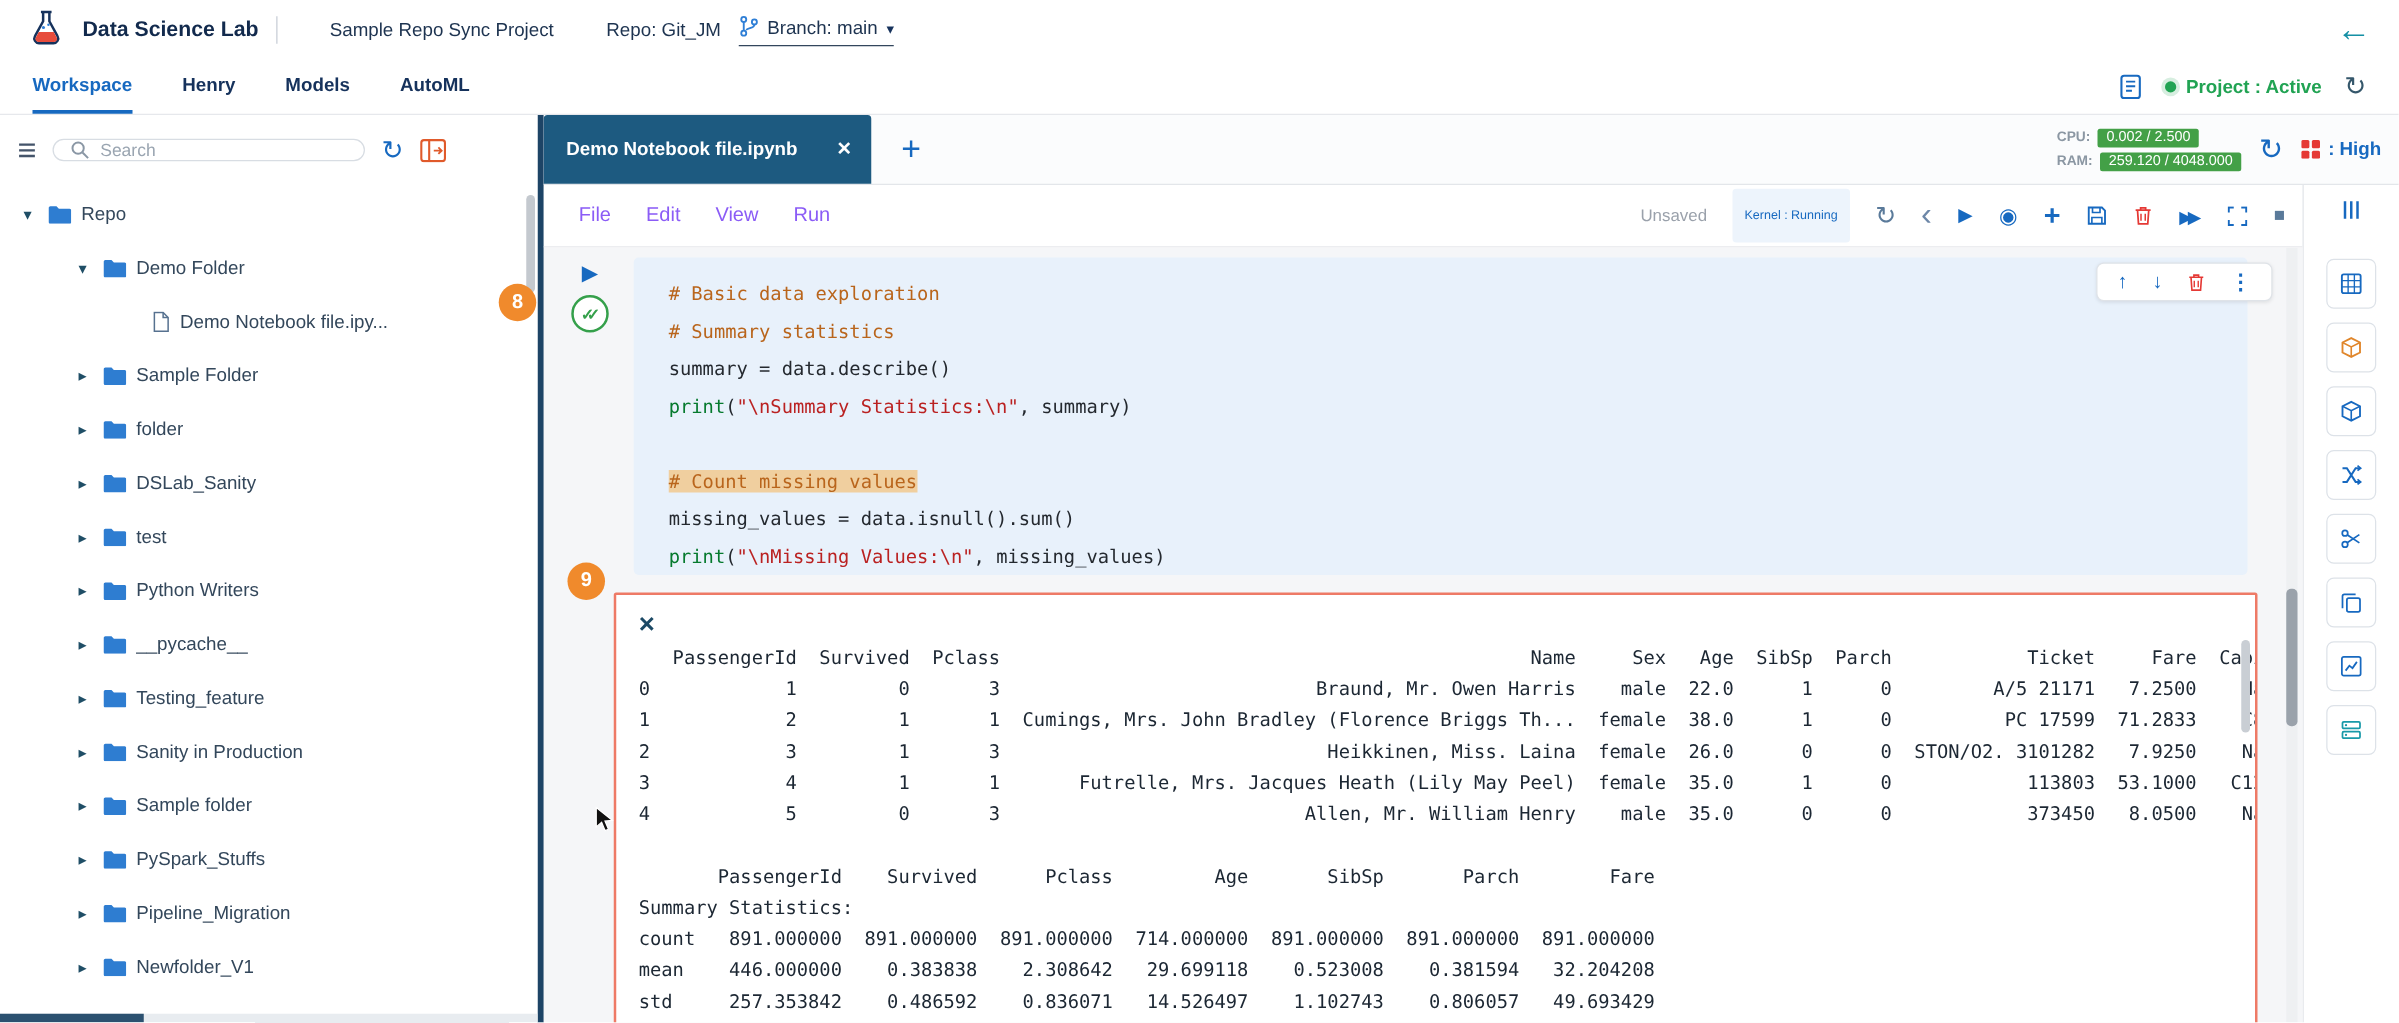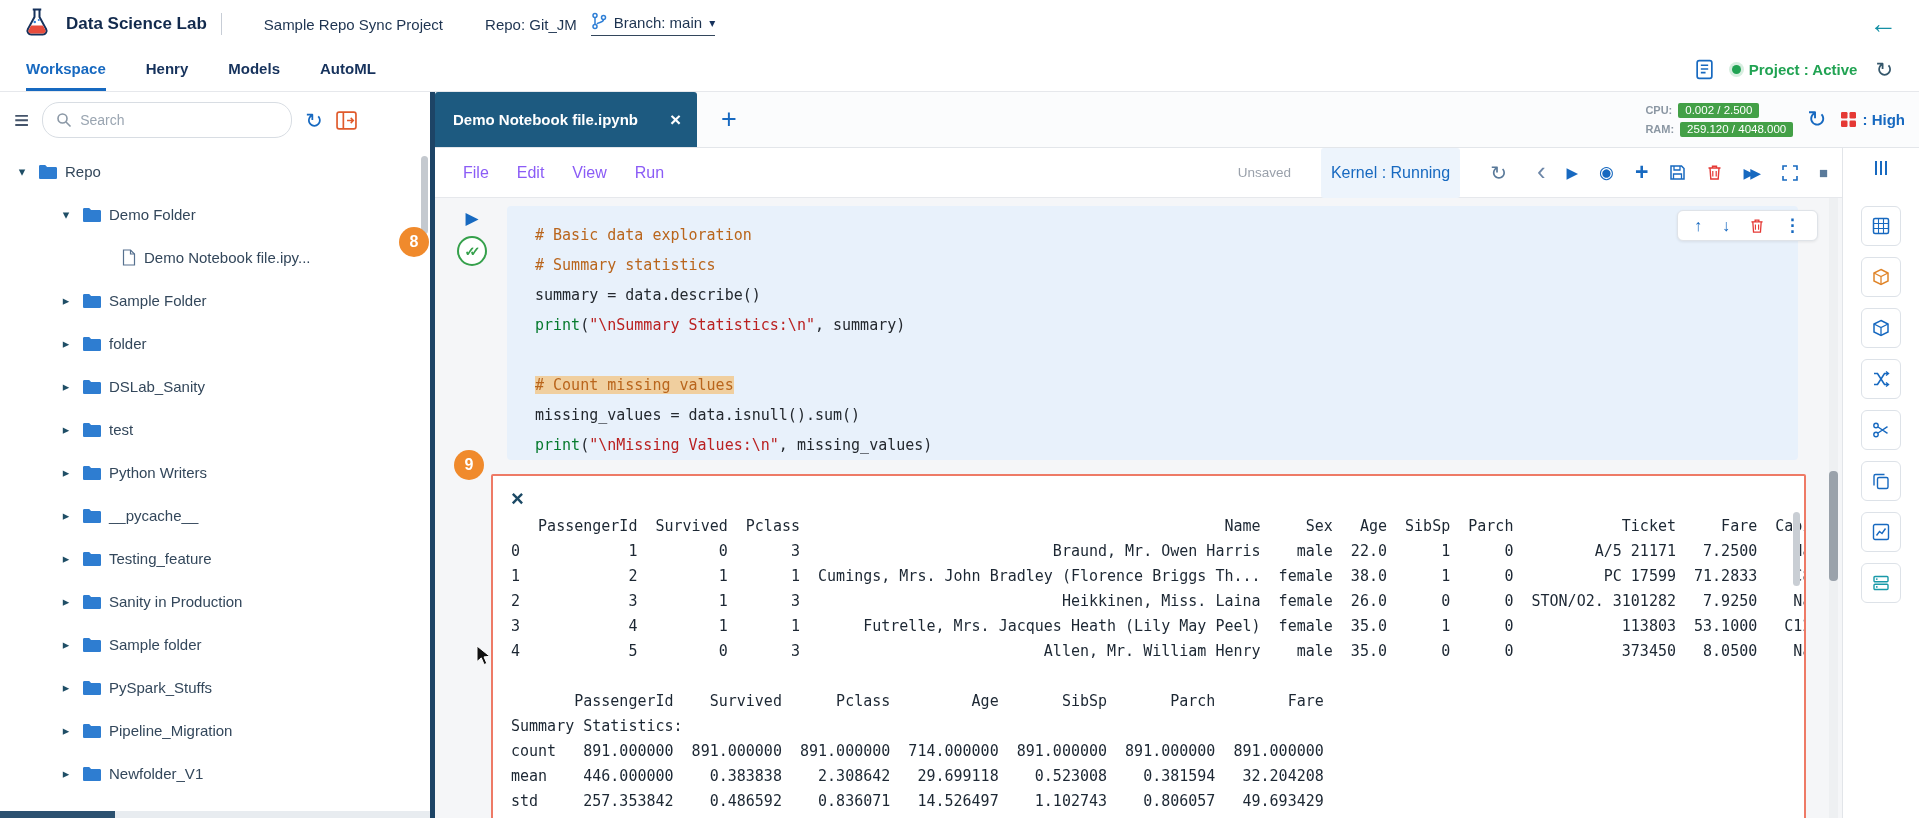--- a/index.html
+++ b/index.html
@@ -24,21 +24,21 @@
   .status-dot { width:9px; height:9px; border-radius:50%; background:#21a353; box-shadow:0 0 0 3px rgba(33,163,83,.18); }
   .nav-refresh { font-size:21px; color:#35576b; cursor:pointer; line-height:1; }
 
   
   .main { display:flex; height:726px; }
 
   
   .file-panel { width:430px; background:#fff; position:relative; display:flex; flex-direction:column; overflow:hidden; }
   .panel-head { height:56px; display:flex; align-items:center; padding:0 14px; gap:13px; flex:none; }
   .hamburger { font-size:26px; color:#44546a; line-height:1; cursor:pointer; }
-  .search-box { width:250px; height:36px; border:1px solid #d8dde3; border-radius:17px; display:flex; align-items:center; gap:8px; padding:0 13px; background:#fff; }
+  .search-box { width:250px; height:18px; border:1px solid #d8dde3; border-radius:17px; display:flex; align-items:center; gap:8px; padding:0 13px; background:#fff; }
   .search-box input { border:none; outline:none; font-size:14px; color:#33475b; width:100%; font-family:"Liberation Sans",sans-serif; }
   .search-box input::placeholder { color:#9aa5b1; }
   .head-refresh { font-size:21px; color:#1769c0; line-height:1; cursor:pointer; }
   .tree { flex:1; padding-top:2px; overflow:hidden; }
   .tree-row { height:43px; display:flex; align-items:center; gap:8px; font-size:15px; color:#33475b; cursor:pointer; white-space:nowrap; }
   .tree-row .caret { width:16px; font-size:13px; color:#1f4e66; text-align:center; flex:none; }
   .tree-ic { display:flex; align-items:center; flex:none; }
   .panel-scroll-thumb { position:absolute; right:2px; top:64px; width:7px; height:78px; background:#c4c9cf; border-radius:4px; }
   .panel-hscroll { position:absolute; bottom:0; left:0; width:100%; height:7px; background:#e8ecf0; }
   .panel-hscroll-thumb { position:absolute; bottom:0; left:0; width:115px; height:7px; background:#2c5170; }
@@ -61,23 +61,23 @@
   .tab-refresh { font-size:23px; color:#1769c0; cursor:pointer; line-height:1; }
   .priority { display:flex; align-items:center; gap:7px; font-size:15px; font-weight:600; color:#1769c0; }
 
   
   .work-row { flex:1; display:flex; min-height:0; }
   .nb-col { flex:1; display:flex; flex-direction:column; min-width:0; }
 
   
   .nb-toolbar { height:50px; background:#fff; border-bottom:1px solid #e6e8ec; display:flex; align-items:center; padding:0 14px 0 28px; gap:28px; flex:none; }
   .menu-item { font-size:16px; color:#8b5cf6; cursor:pointer; }
-  .tb-right { margin-left:auto; display:flex; align-items:center; gap:30px;justify-content:space-between; }
+  .tb-right { margin-left:auto; display:flex; align-items:center; gap:20px;justify-content:space-between; }
   .unsaved { font-size:13.5px; color:#9aa1ab; }
-  .kernel { font-size:16px; color:#1769c0; background:#edf4fc; padding:16px 10px; border-radius:3px; white-space:nowrap; }
+  .kernel { font-size:10px; color:#1769c0; background:#edf4fc; padding:16px 10px; border-radius:3px; white-space:nowrap; }
   .tb-refresh { font-size:20px; color:#5a7a9a; cursor:pointer; line-height:1; }
   .tb-icons { display:flex; align-items:center; gap:21px; }
   .tb-ic { cursor:pointer; display:flex; align-items:center; line-height:1; }
   .ic-chevron { font-size:26px; color:#6d87a8; margin-top:-4px; }
   .ic-play { font-size:15px; color:#1769c0; }
   .ic-record { font-size:17px; color:#1769c0; }
   .ic-plus { font-size:23px; color:#1769c0; font-weight:600; }
   .ic-runall { font-size:14px; color:#1769c0; letter-spacing:-4px; padding-right:4px; }
   .ic-stop { font-size:15px; color:#5a7a9a; }
 

